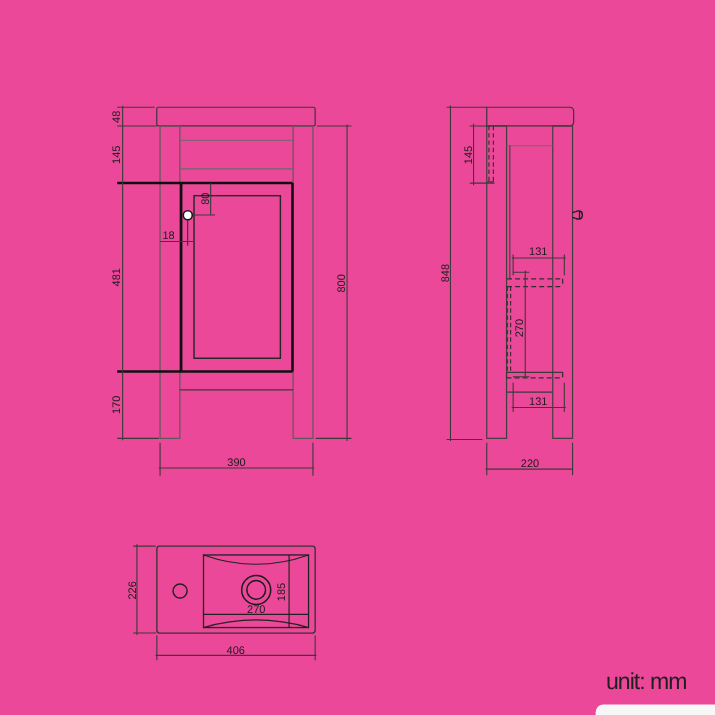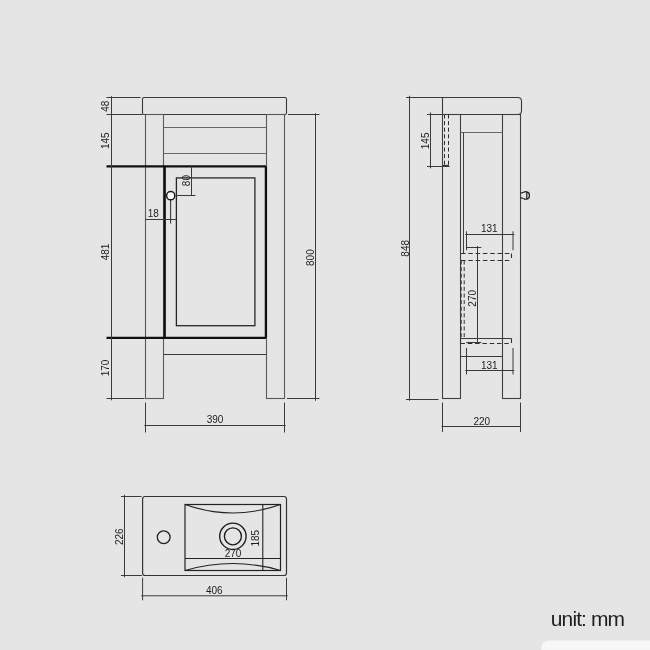--- a/index.html
+++ b/index.html
@@ -1,16 +1,16 @@
 <!DOCTYPE html>
 <html><head>
 <meta charset="utf-8">
 <style>
   html,body{margin:0;padding:0;background:#ffffff;}
-  .wrap{width:650px;height:650px;position:relative;background:#e5e5e5;}
+  .wrap{width:650px;height:650px;position:relative;background:#ec4899;}
   svg{display:block;}
   text{font-family:"Liberation Sans", sans-serif;fill:#1c1c1c;}
   .d{font-size:10px;}
 </style>
 </head>
 <body>
 
 <div class="wrap">
 <svg width="650" height="650" viewBox="0 0 650 650" xmlns="http://www.w3.org/2000/svg">
 <g fill="none" stroke-linecap="butt">

